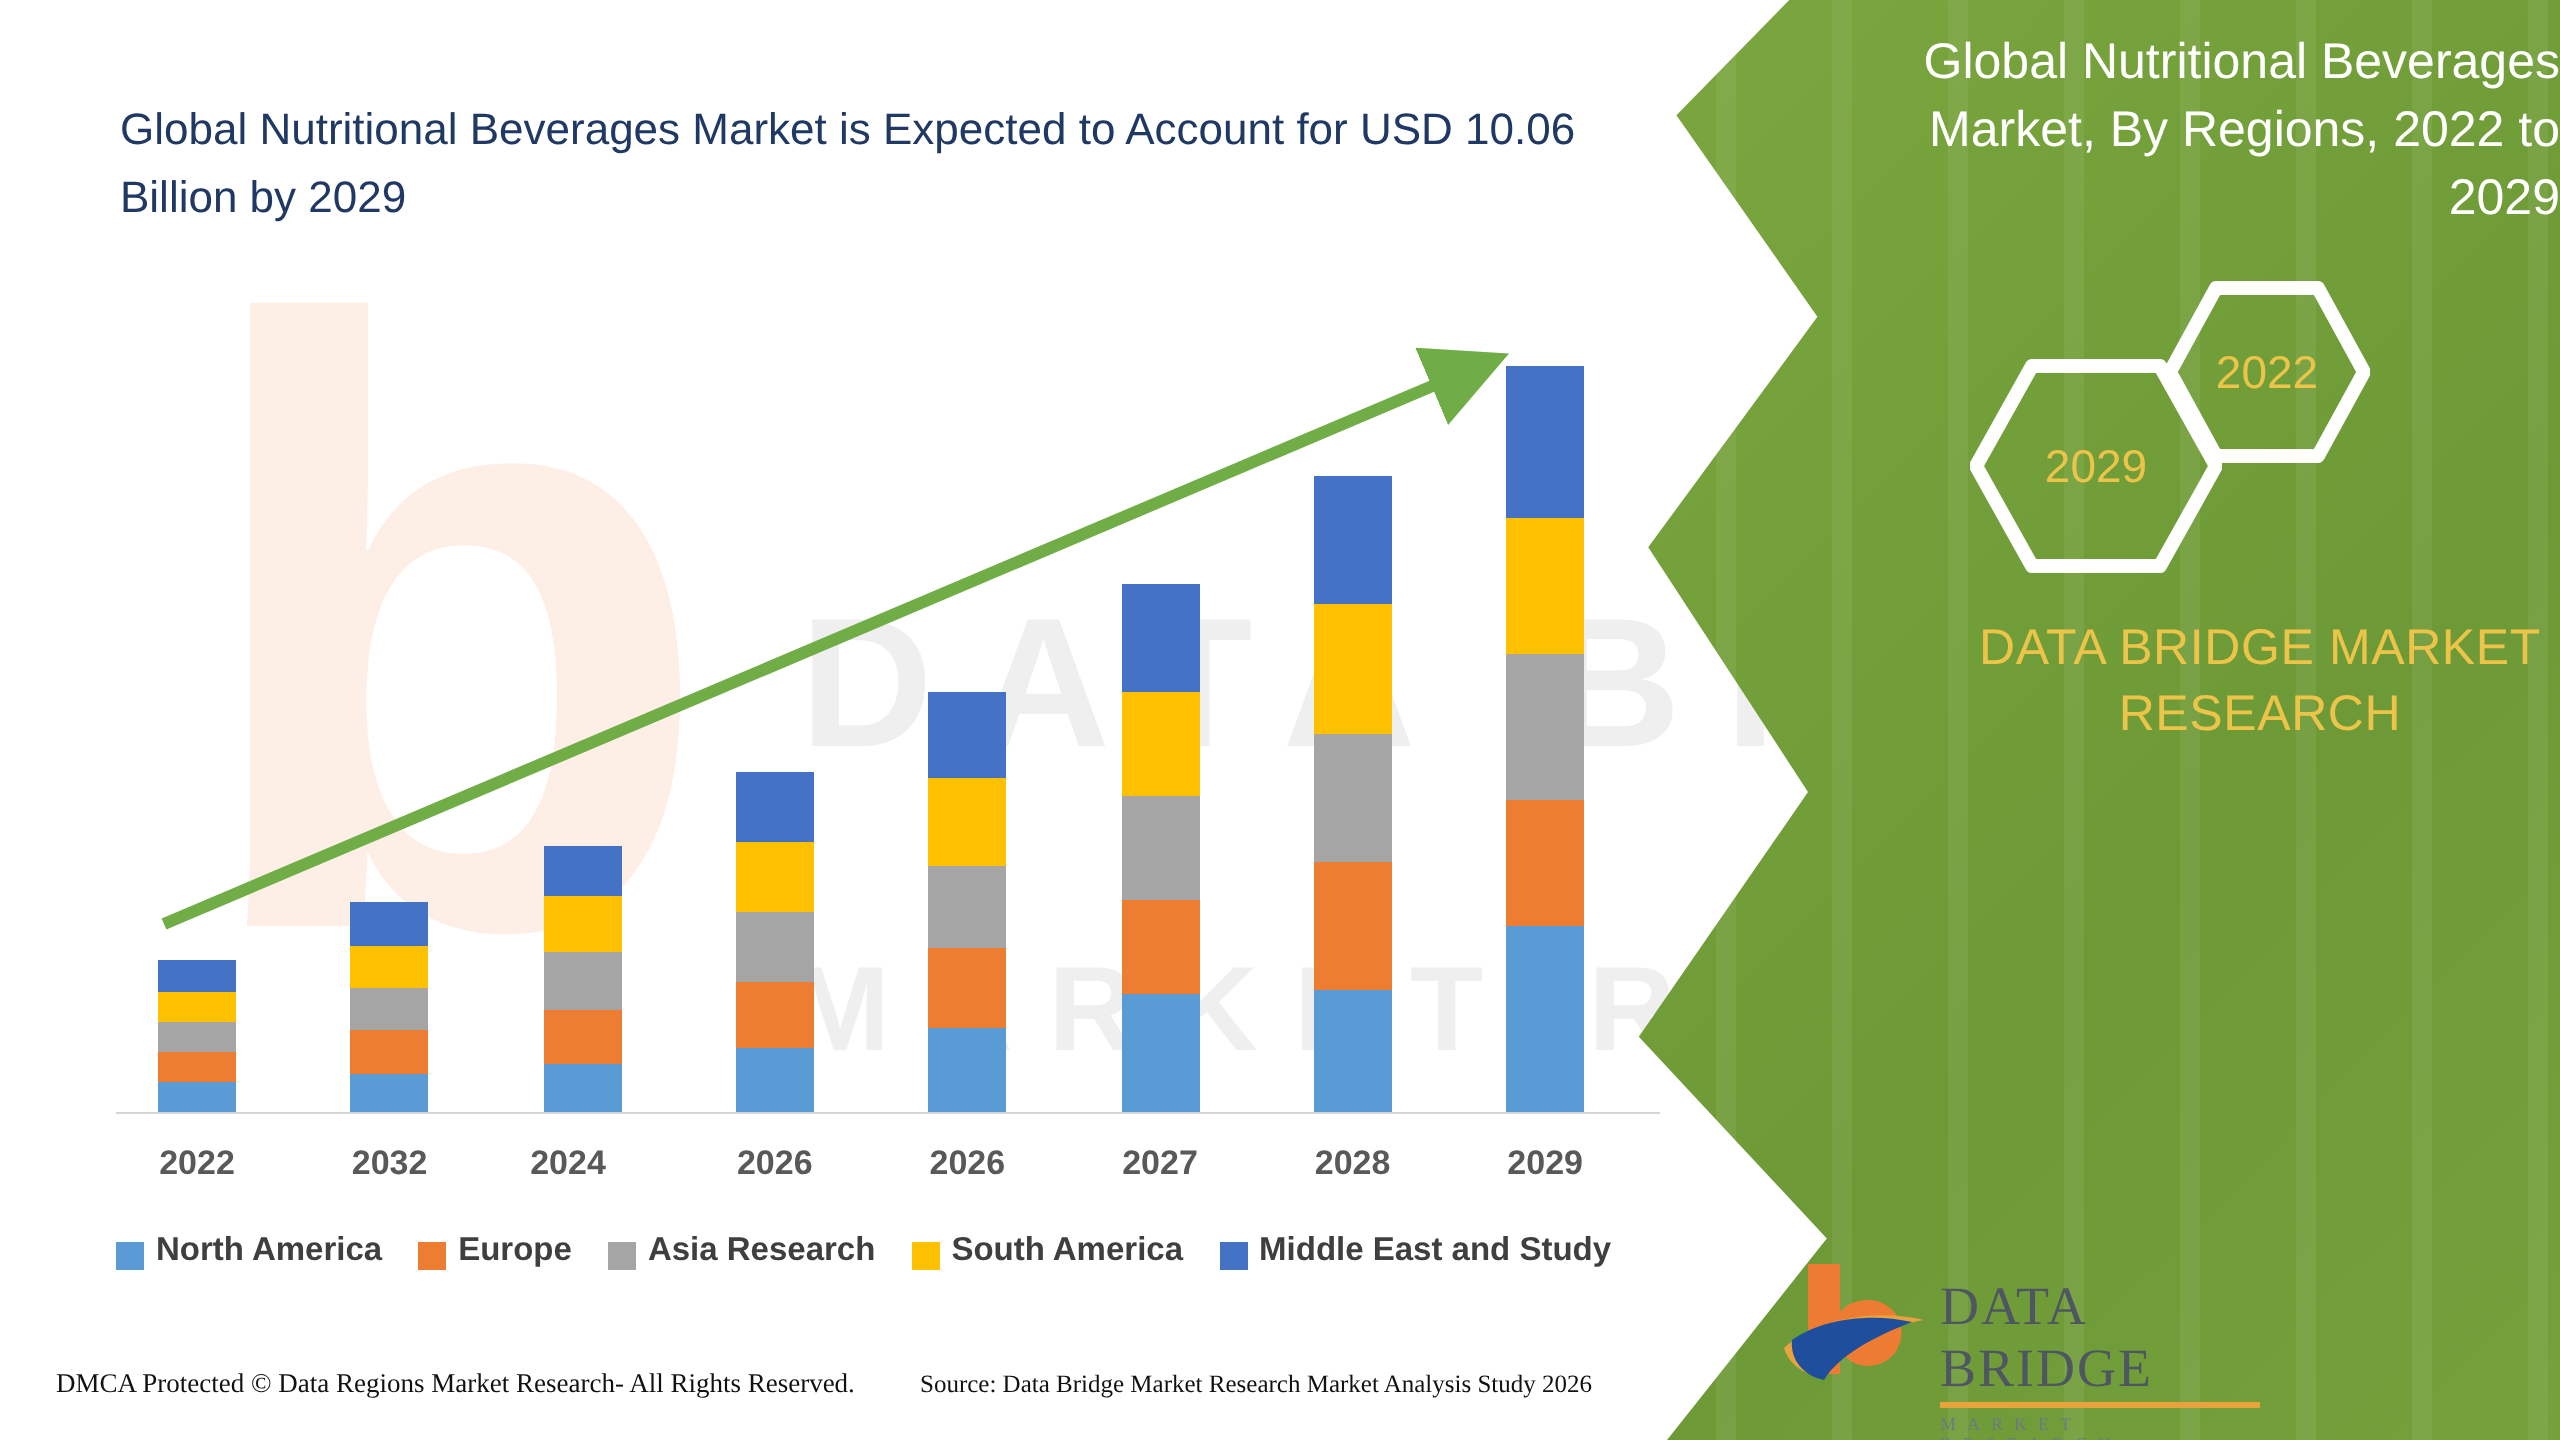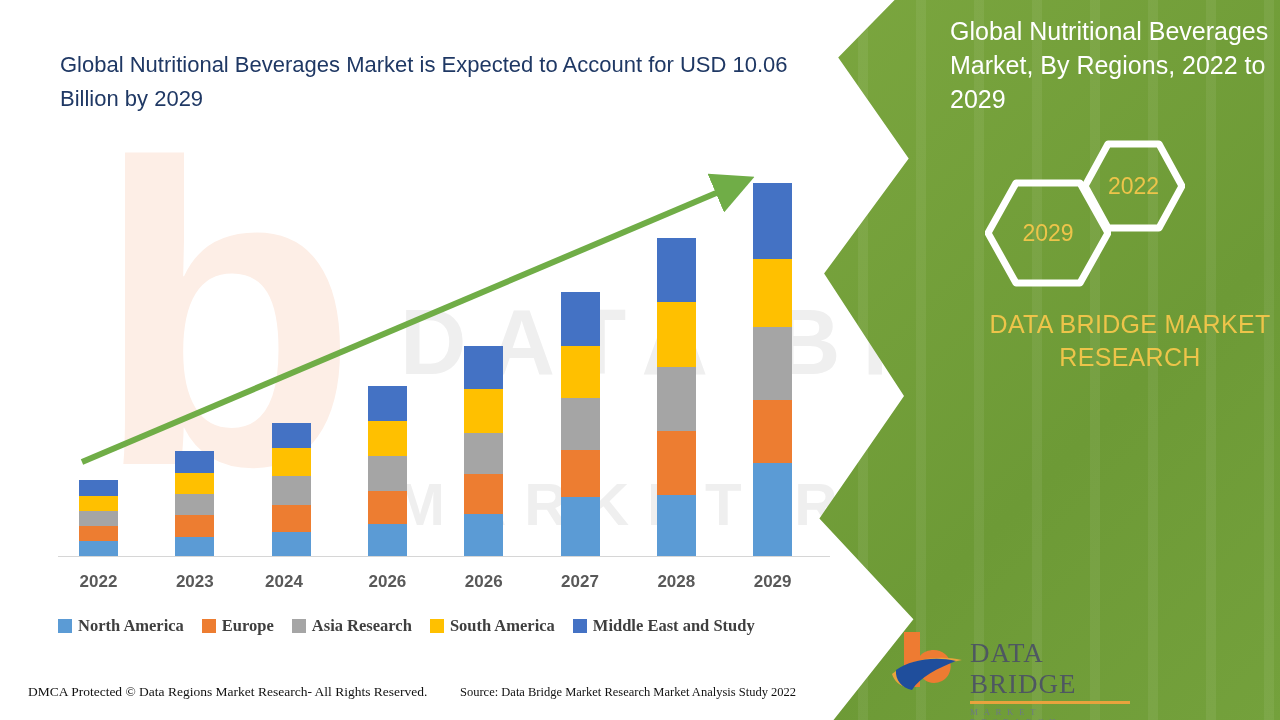--- a/index.html
+++ b/index.html
@@ -36,21 +36,21 @@
     background:linear-gradient(135deg,#7ba63f 0%,#6d9a36 60%,#74a13c 100%);
     clip-path:polygon(100% 0, 100% 100%, 5% 100%, 22% 86%, 2% 72%, 20% 55%, 3% 38%, 21% 22%, 6% 8%, 18% 0);
   }
   .green-panel .pattern{
     position:absolute;inset:0;opacity:.07;
     background:
       repeating-linear-gradient(90deg, rgba(255,255,255,.0) 0 48px, rgba(255,255,255,.9) 48px 58px);
   }
   .panel-title{
     position:absolute;right:0;top:14px;width:330px;
-    color:#ffffff;font-size:25px;line-height:34px;text-align:left;
+    color:#ffffff;font-size:25px;line-height:34px;text-align:right;
     font-family:"Liberation Sans",sans-serif;
   }
 
   .hexwrap{position:absolute;left:985px;top:140px;width:220px;height:145px;}
   .hex{
     position:absolute;
     display:flex;align-items:center;justify-content:center;
     color:#edc44a;font-size:23px;
   }
   .hex svg{position:absolute;left:0;top:0;}
@@ -93,21 +93,21 @@
   .xtick{
     position:absolute;top:572px;width:80px;text-align:center;
     font-size:17px;font-weight:bold;color:#595959;
   }
 
   
   .legend{
     position:absolute;left:58px;top:616px;width:790px;
     display:flex;align-items:center;
   }
-  .legend-item{display:flex;align-items:center;margin-right:18px;font-family:Liberation Serif, serif;}
+  .legend-item{display:flex;align-items:flex-end;margin-right:18px;}
   .legend-swatch{width:14px;height:14px;margin-right:6px;display:inline-block;}
   .legend-label{font-size:16.5px;font-weight:bold;color:#3f3f3f;white-space:nowrap;}
 
   
   .footer{position:absolute;left:0;top:684px;width:900px;height:30px;}
   .footer-left{
     position:absolute;left:28px;top:0;font-family:"Liberation Serif",serif;
     font-size:13.5px;color:#111;white-space:nowrap;
   }
   .footer-right{
@@ -195,21 +195,21 @@
         <div class="bar" style="left: 753.1px; bottom: 164px;">
           <div class="seg" style="height: 76px; background: rgb(68, 114, 196);"></div>
           <div class="seg" style="height: 68px; background: rgb(255, 192, 0);"></div>
           <div class="seg" style="height: 73px; background: rgb(165, 165, 165);"></div>
           <div class="seg" style="height: 63px; background: rgb(237, 125, 49);"></div>
           <div class="seg" style="height: 93px; background: rgb(91, 155, 213);"></div>
         </div>
       </div>
     <div id="xticks">
         <div class="xtick" style="left: 58.5px;">2022</div>
-        <div class="xtick" style="left: 154.8px;">2023</div>
+        <div class="xtick" style="left: 154.8px;">2032</div>
         <div class="xtick" style="left: 244px;">2024</div>
         <div class="xtick" style="left: 347.4px;">2026</div>
         <div class="xtick" style="left: 443.7px;">2026</div>
         <div class="xtick" style="left: 540px;">2027</div>
         <div class="xtick" style="left: 636.3px;">2028</div>
         <div class="xtick" style="left: 732.6px;">2029</div>
       </div>
   </div>
 
   <div class="legend" id="legend">
@@ -230,21 +230,21 @@
         <span class="legend-label">South America</span>
       </div>
       <div class="legend-item">
         <span class="legend-swatch" style="background: rgb(68, 114, 196);"></span>
         <span class="legend-label">Middle East and Study</span>
       </div>
     </div>
 
   <div class="footer">
     <div class="footer-left">DMCA Protected © Data Regions Market Research- All Rights Reserved.</div>
-    <div class="footer-right">Source: Data Bridge Market Research Market Analysis Study 2022</div>
+    <div class="footer-right">Source: Data Bridge Market Research Market Analysis Study 2026</div>
   </div>
 
   <div class="green-panel">
     <div class="pattern"></div>
   </div>
 
   <div class="panel-title">Global Nutritional Beverages Market, By Regions, 2022 to 2029</div>
 
   <div class="hexwrap">
     <div class="hex h2029">

